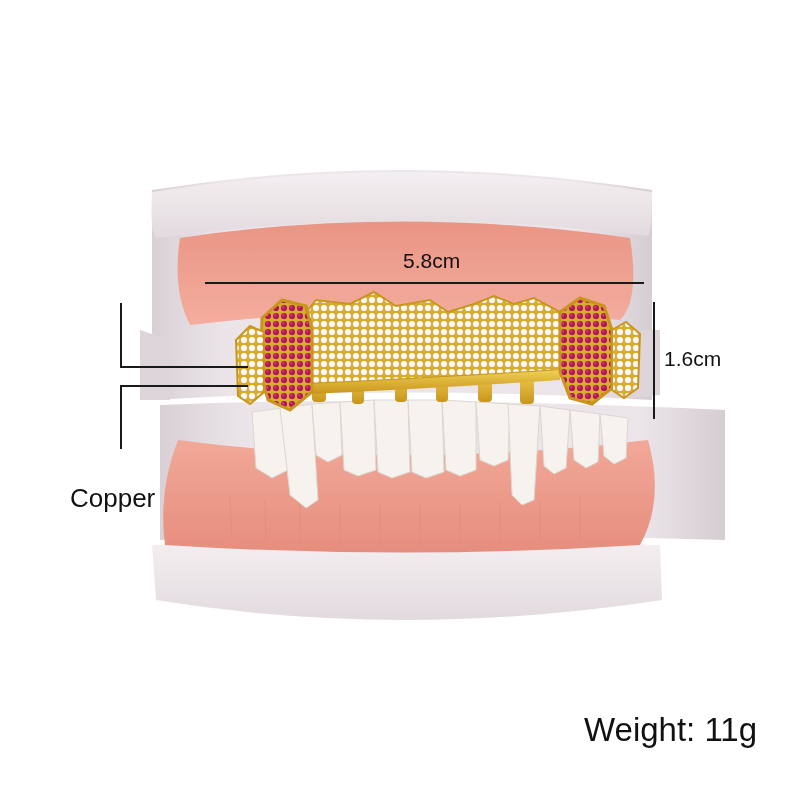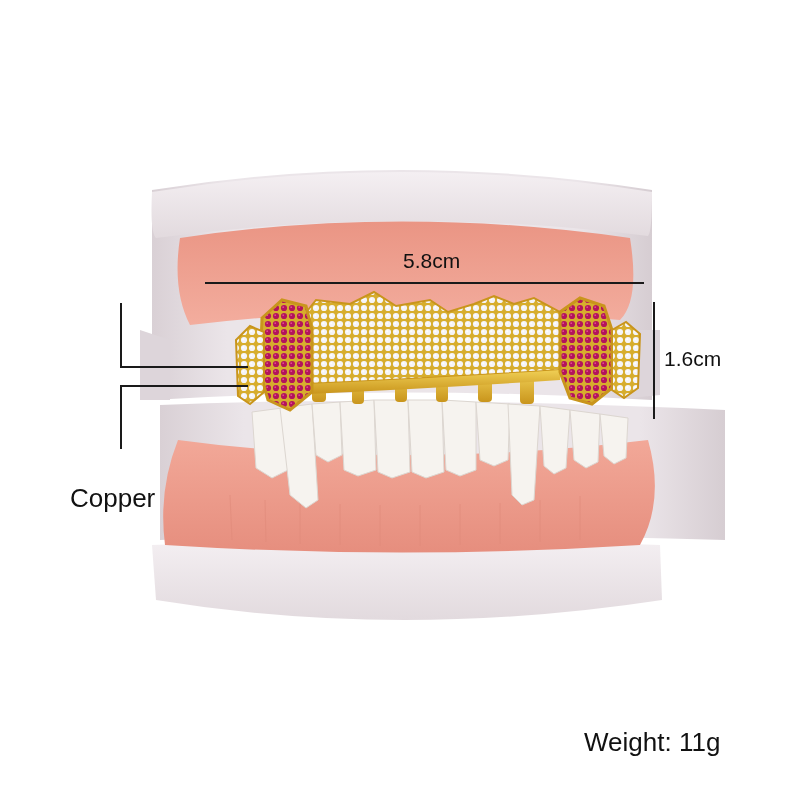--- a/index.html
+++ b/index.html
@@ -15,21 +15,21 @@
       position: absolute;
       font-family: "Liberation Sans", sans-serif;
       color: #111;
       white-space: nowrap;
       line-height: 1;
     }
     .lbl-plating { left: 28px; top: 272px; font-size: 26px; }
     .lbl-copper  { left: 70px; top: 457px; font-size: 26px; margin-top: 28px; }
     .lbl-width   { left: 403px; top: 250px; font-size: 21px; }
     .lbl-height  { left: 664px; top: 348px; font-size: 21px; }
-    .lbl-weight  { left: 584px; top: 729px; font-size: 26px; }
+    .lbl-weight  { left: 584px; top: 713px; font-size: 33px; }
 
     .line { position: absolute; background: #1a1a1a; }
   </style>
 </head>
 <body>
 
 <div class="stage">
 
   <svg class="model" width="800" height="800" viewBox="0 0 800 800" xmlns="http://www.w3.org/2000/svg">
     <defs>

